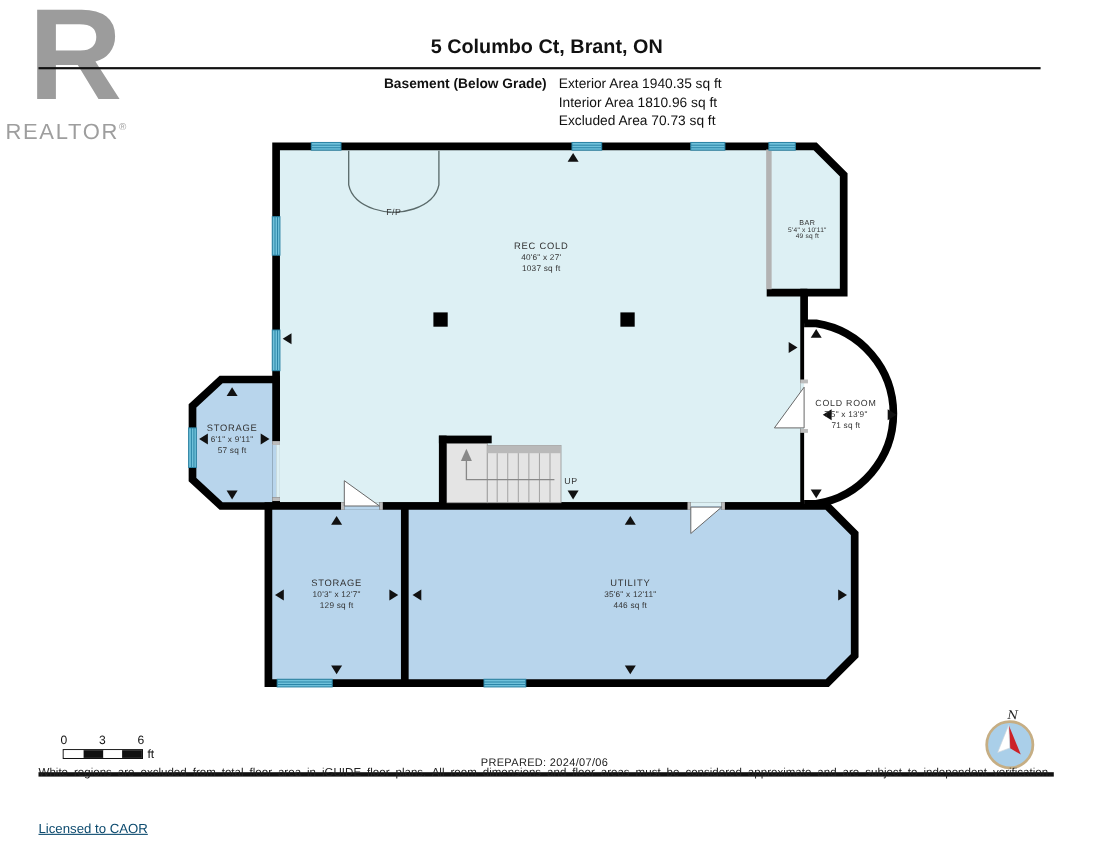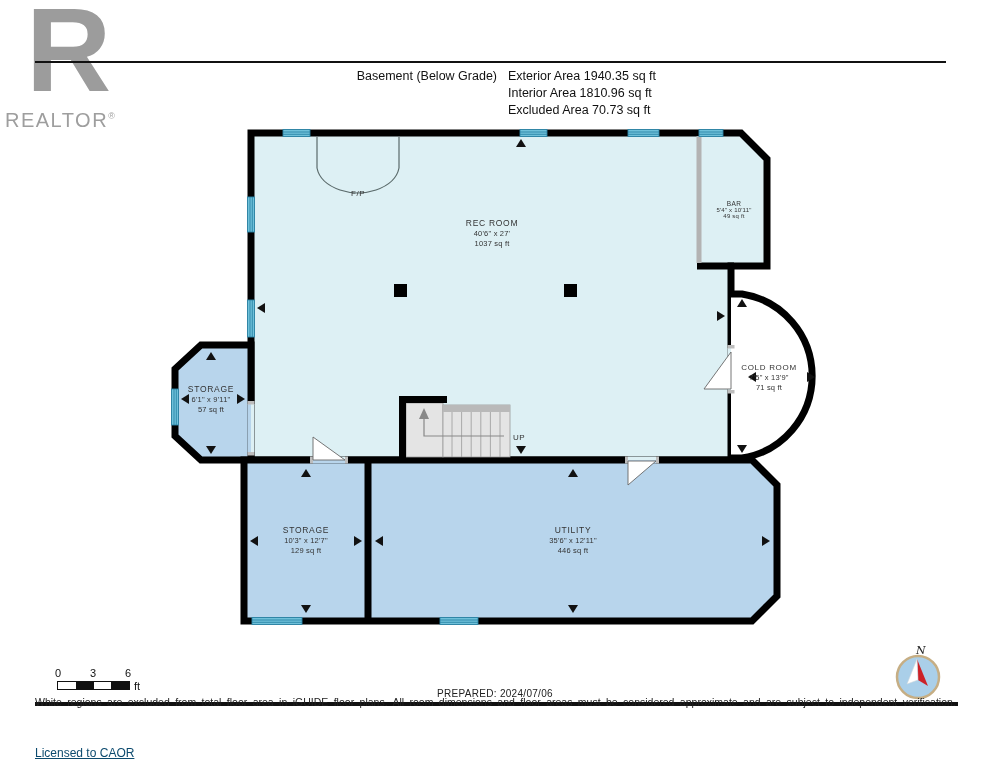--- a/index.html
+++ b/index.html
@@ -9,21 +9,21 @@
   
   #logo-r{position:absolute;left:26px;top:-14px;font-size:118px;font-weight:bold;
           color:#9c9c9c;line-height:1.1;letter-spacing:0;}
   #logo-word{position:absolute;left:5px;top:109px;font-size:20px;color:#9e9e9e;
              letter-spacing:1.5px;}
   #logo-word sup{font-size:9px;}
   #page-title{position:absolute;left:0;top:32px;width:994px;text-align:center;
               font-size:18px;font-weight:bold;color:#111;}
   #top-rule{position:absolute;left:35px;top:61px;width:911px;height:2px;background:#111;}
   #floor-label{position:absolute;left:297px;top:69px;width:200px;text-align:right;
-               font-size:12.5px;font-weight:normal;color:#111;}
+               font-size:12.5px;font-weight:bold;color:#111;}
   .area-line{position:absolute;left:508px;font-size:12.5px;color:#111;}
   
   .room-label{position:absolute;transform:translate(-50%,-50%);text-align:center;
               color:#333;white-space:nowrap;}
   .rname{font-size:8.5px;letter-spacing:.7px;}
   .rsub{font-size:7.5px;margin-top:1px;letter-spacing:.2px;}
   .room-label.small .rname{font-size:6.5px;letter-spacing:.4px;}
   .room-label.small .rsub{font-size:6px;margin-top:0;}
   #fp-label{position:absolute;left:358px;top:157px;transform:translate(-50%,-50%);
             font-size:8px;color:#333;letter-spacing:.5px;margin-top:36px;}
@@ -44,20 +44,21 @@
               color:#222;word-spacing:2.5px;}
   #license{position:absolute;left:35px;top:746px;font-size:12px;color:#0c4a6e;text-decoration:underline;}
 </style>
 </head>
 <body>
 
 <div id="page">
 
   <div id="logo-r">R</div>
   <div id="logo-word"><span>REALTOR</span><sup>®</sup></div>
+  <div id="page-title">5 Columbo Ct, Brant, ON</div>
   <div id="top-rule"></div>
   <div id="floor-label">Basement (Below Grade)</div>
   <div class="area-line" style="top:69px">Exterior Area 1940.35 sq ft</div>
   <div class="area-line" style="top:86px">Interior Area 1810.96 sq ft</div>
   <div class="area-line" style="top:103px">Excluded Area 70.73 sq ft</div>
 
   <svg class="abs" style="left:0;top:0" width="994" height="768" viewBox="0 0 994 768">
 
     <g>
 
@@ -203,21 +204,21 @@
     </g>
 
     <g>
       <circle cx="918" cy="677" r="21" fill="#aacfe9" stroke="#c6ae84" stroke-width="2.5"></circle>
       <path d="M917,659 L928,686 L918,680 Z" fill="#cc2127"></path>
       <path d="M917,659 L907,684 L918,680 Z" fill="#ffffff" stroke="#cfd8de" stroke-width="0.6"></path>
     </g>
   </svg>
 
   <div class="room-label" style="left:492px;top:233px">
-    <div class="rname">REC ROOM</div>
+    <div class="rname">REC COLD</div>
     <div class="rsub">40'6" x 27'</div>
     <div class="rsub">1037 sq ft</div>
   </div>
   <div class="room-label small" style="left:734px;top:209px">
     <div class="rname">BAR</div>
     <div class="rsub">5'4" x 10'11"</div>
     <div class="rsub">49 sq ft</div>
   </div>
   <div class="room-label" style="left:769px;top:377px">
     <div class="rname" style="font-size:8px">COLD ROOM</div>

